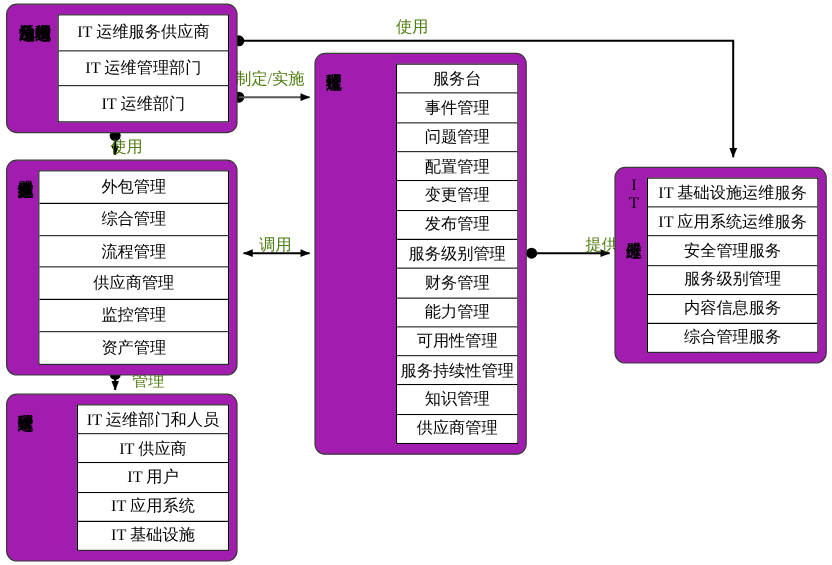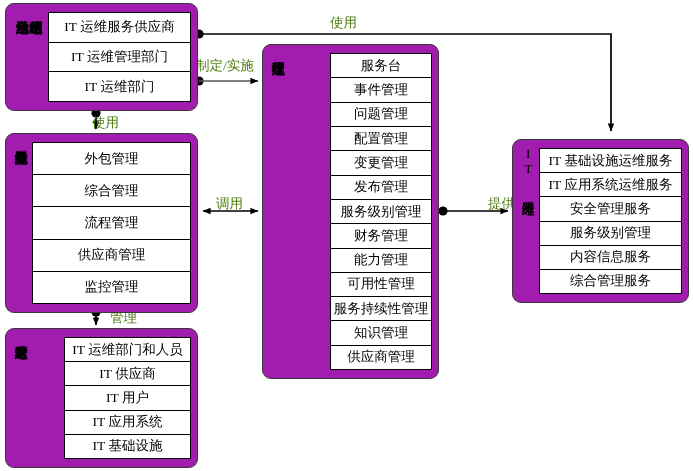--- a/index.html
+++ b/index.html
@@ -203,20 +203,21 @@
   <div class="group" id="grp-support">
     <div class="vtitle">
       <span class="vcol">运维服务支撑系统</span>
     </div>
     <div class="items">
       <div class="item">外包管理</div>
       <div class="item">综合管理</div>
       <div class="item">流程管理</div>
       <div class="item">供应商管理</div>
       <div class="item">监控管理</div>
+      <div class="item">资产管理</div>
     </div>
   </div>
 
   <div class="group" id="grp-object">
     <div class="vtitle">
       <span class="vcol">运维管理对象</span>
     </div>
     <div class="items">
       <div class="item">IT 运维部门和人员</div>
       <div class="item">IT 供应商</div>

